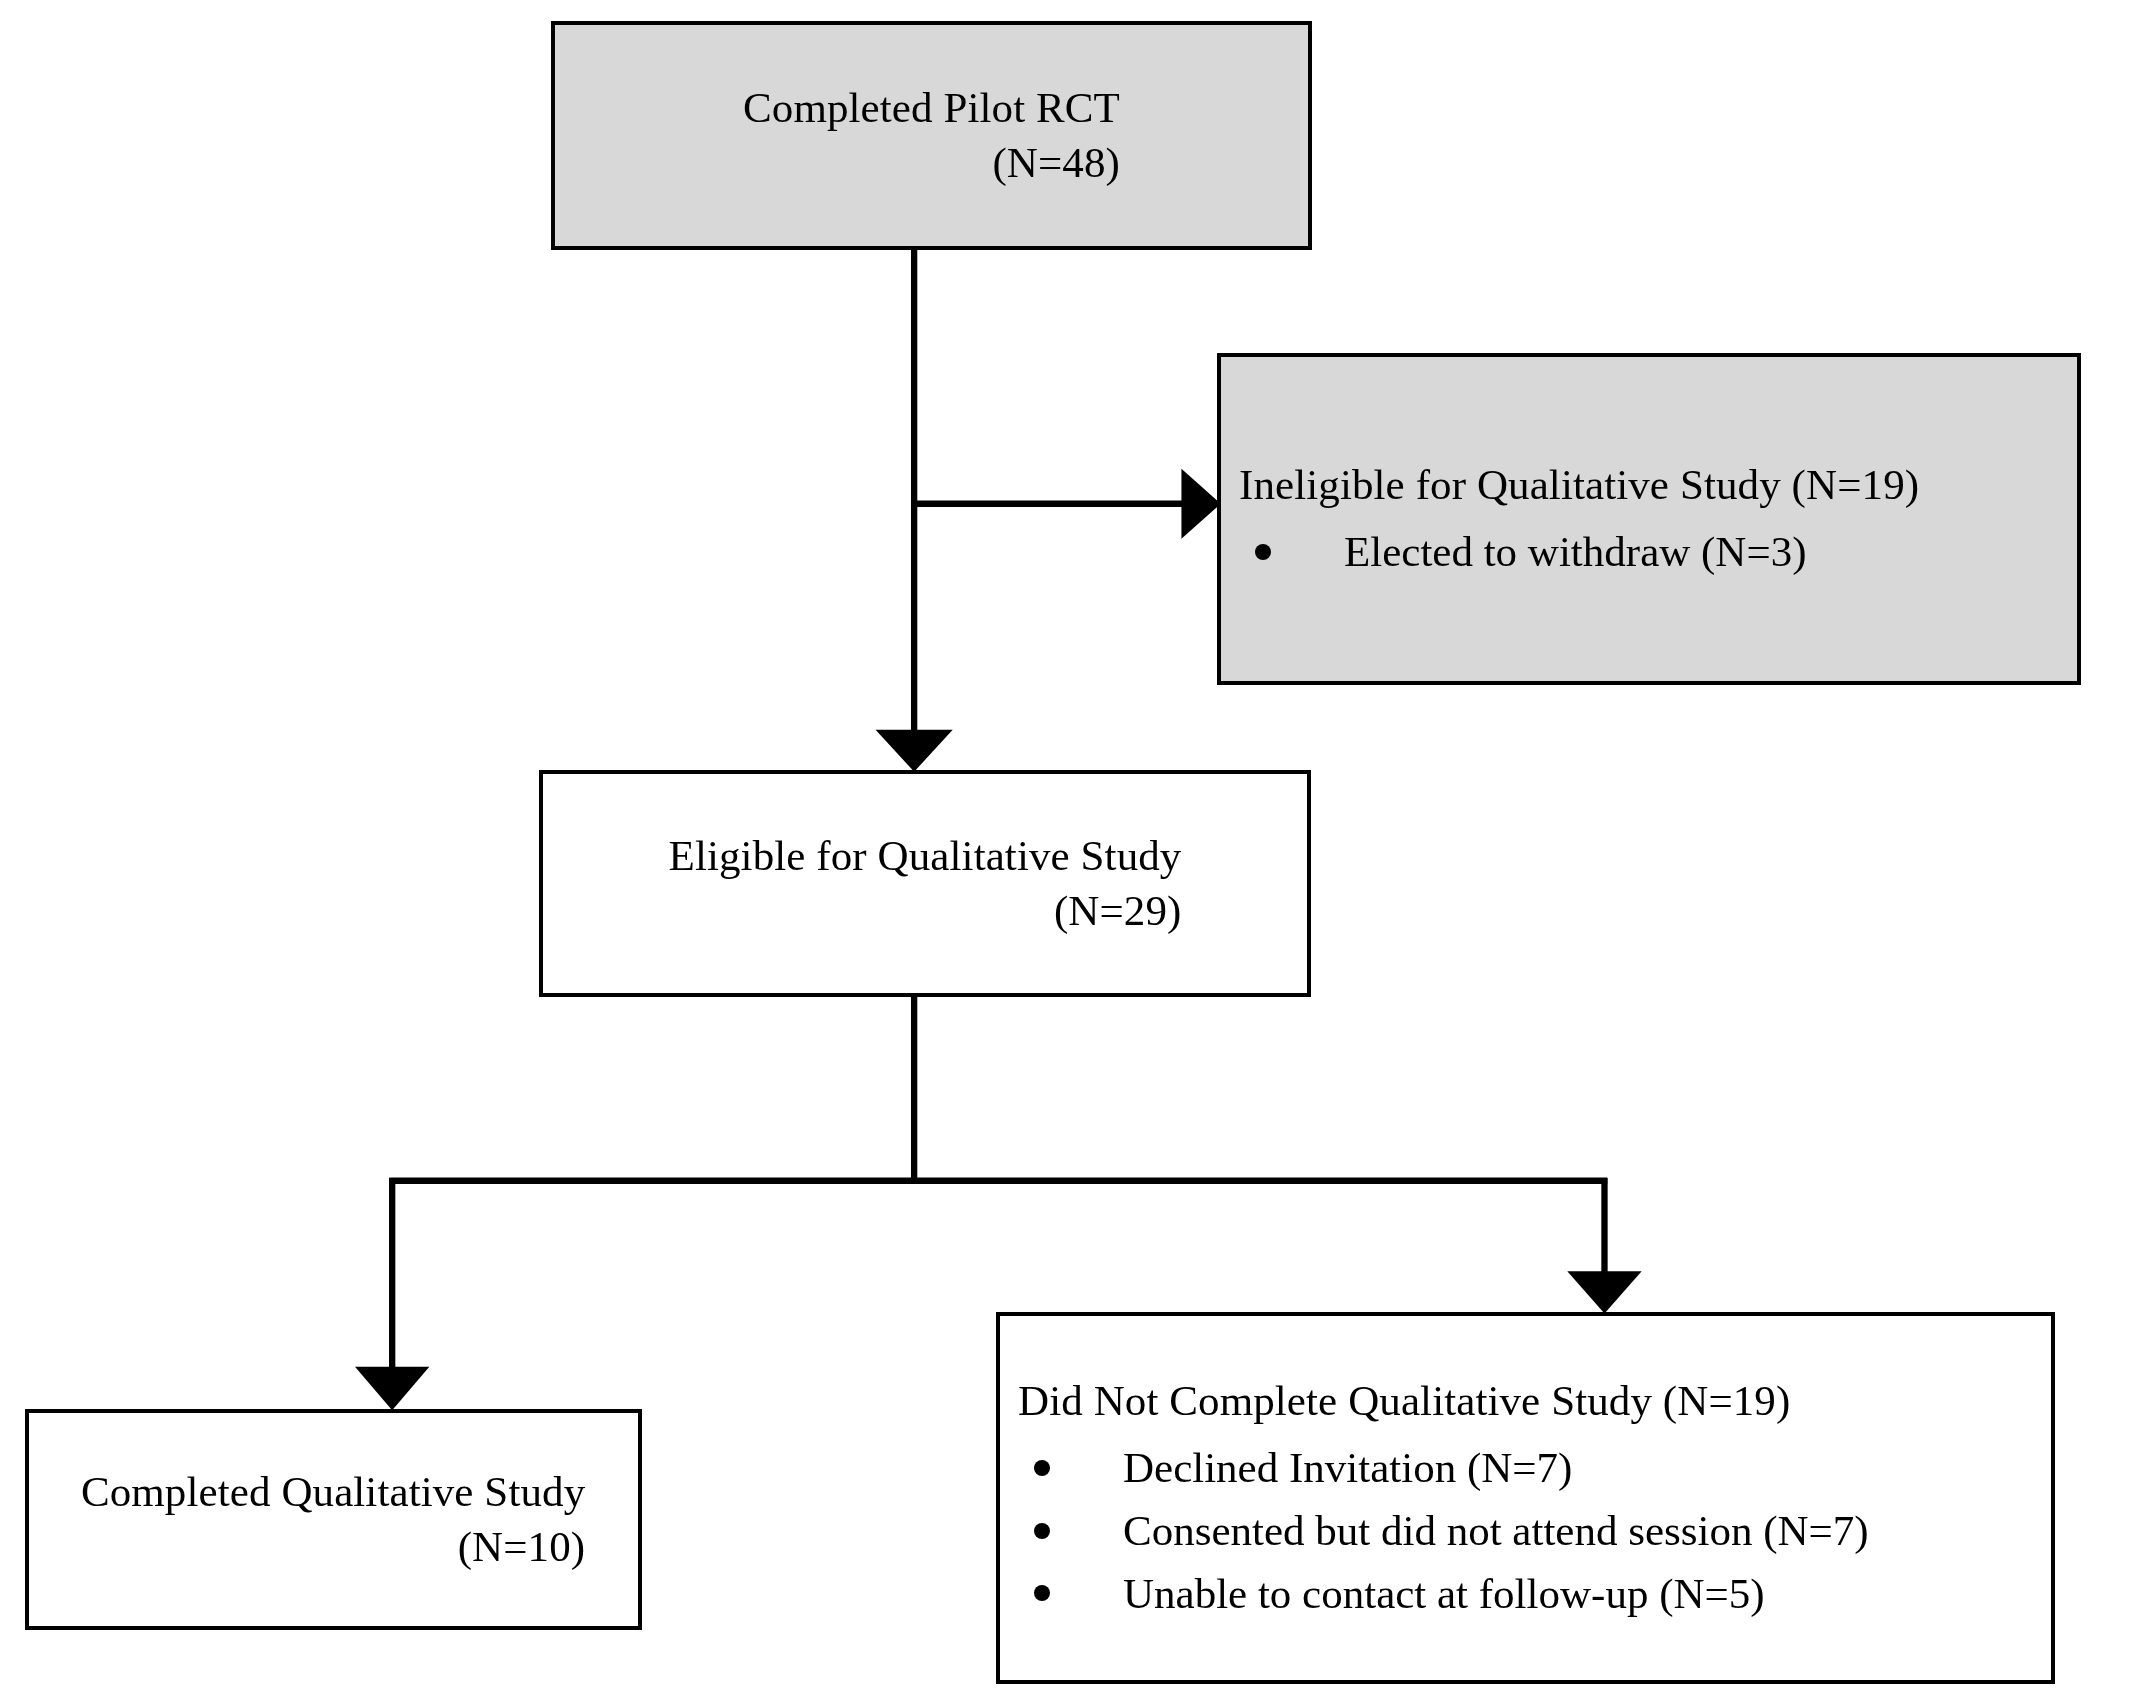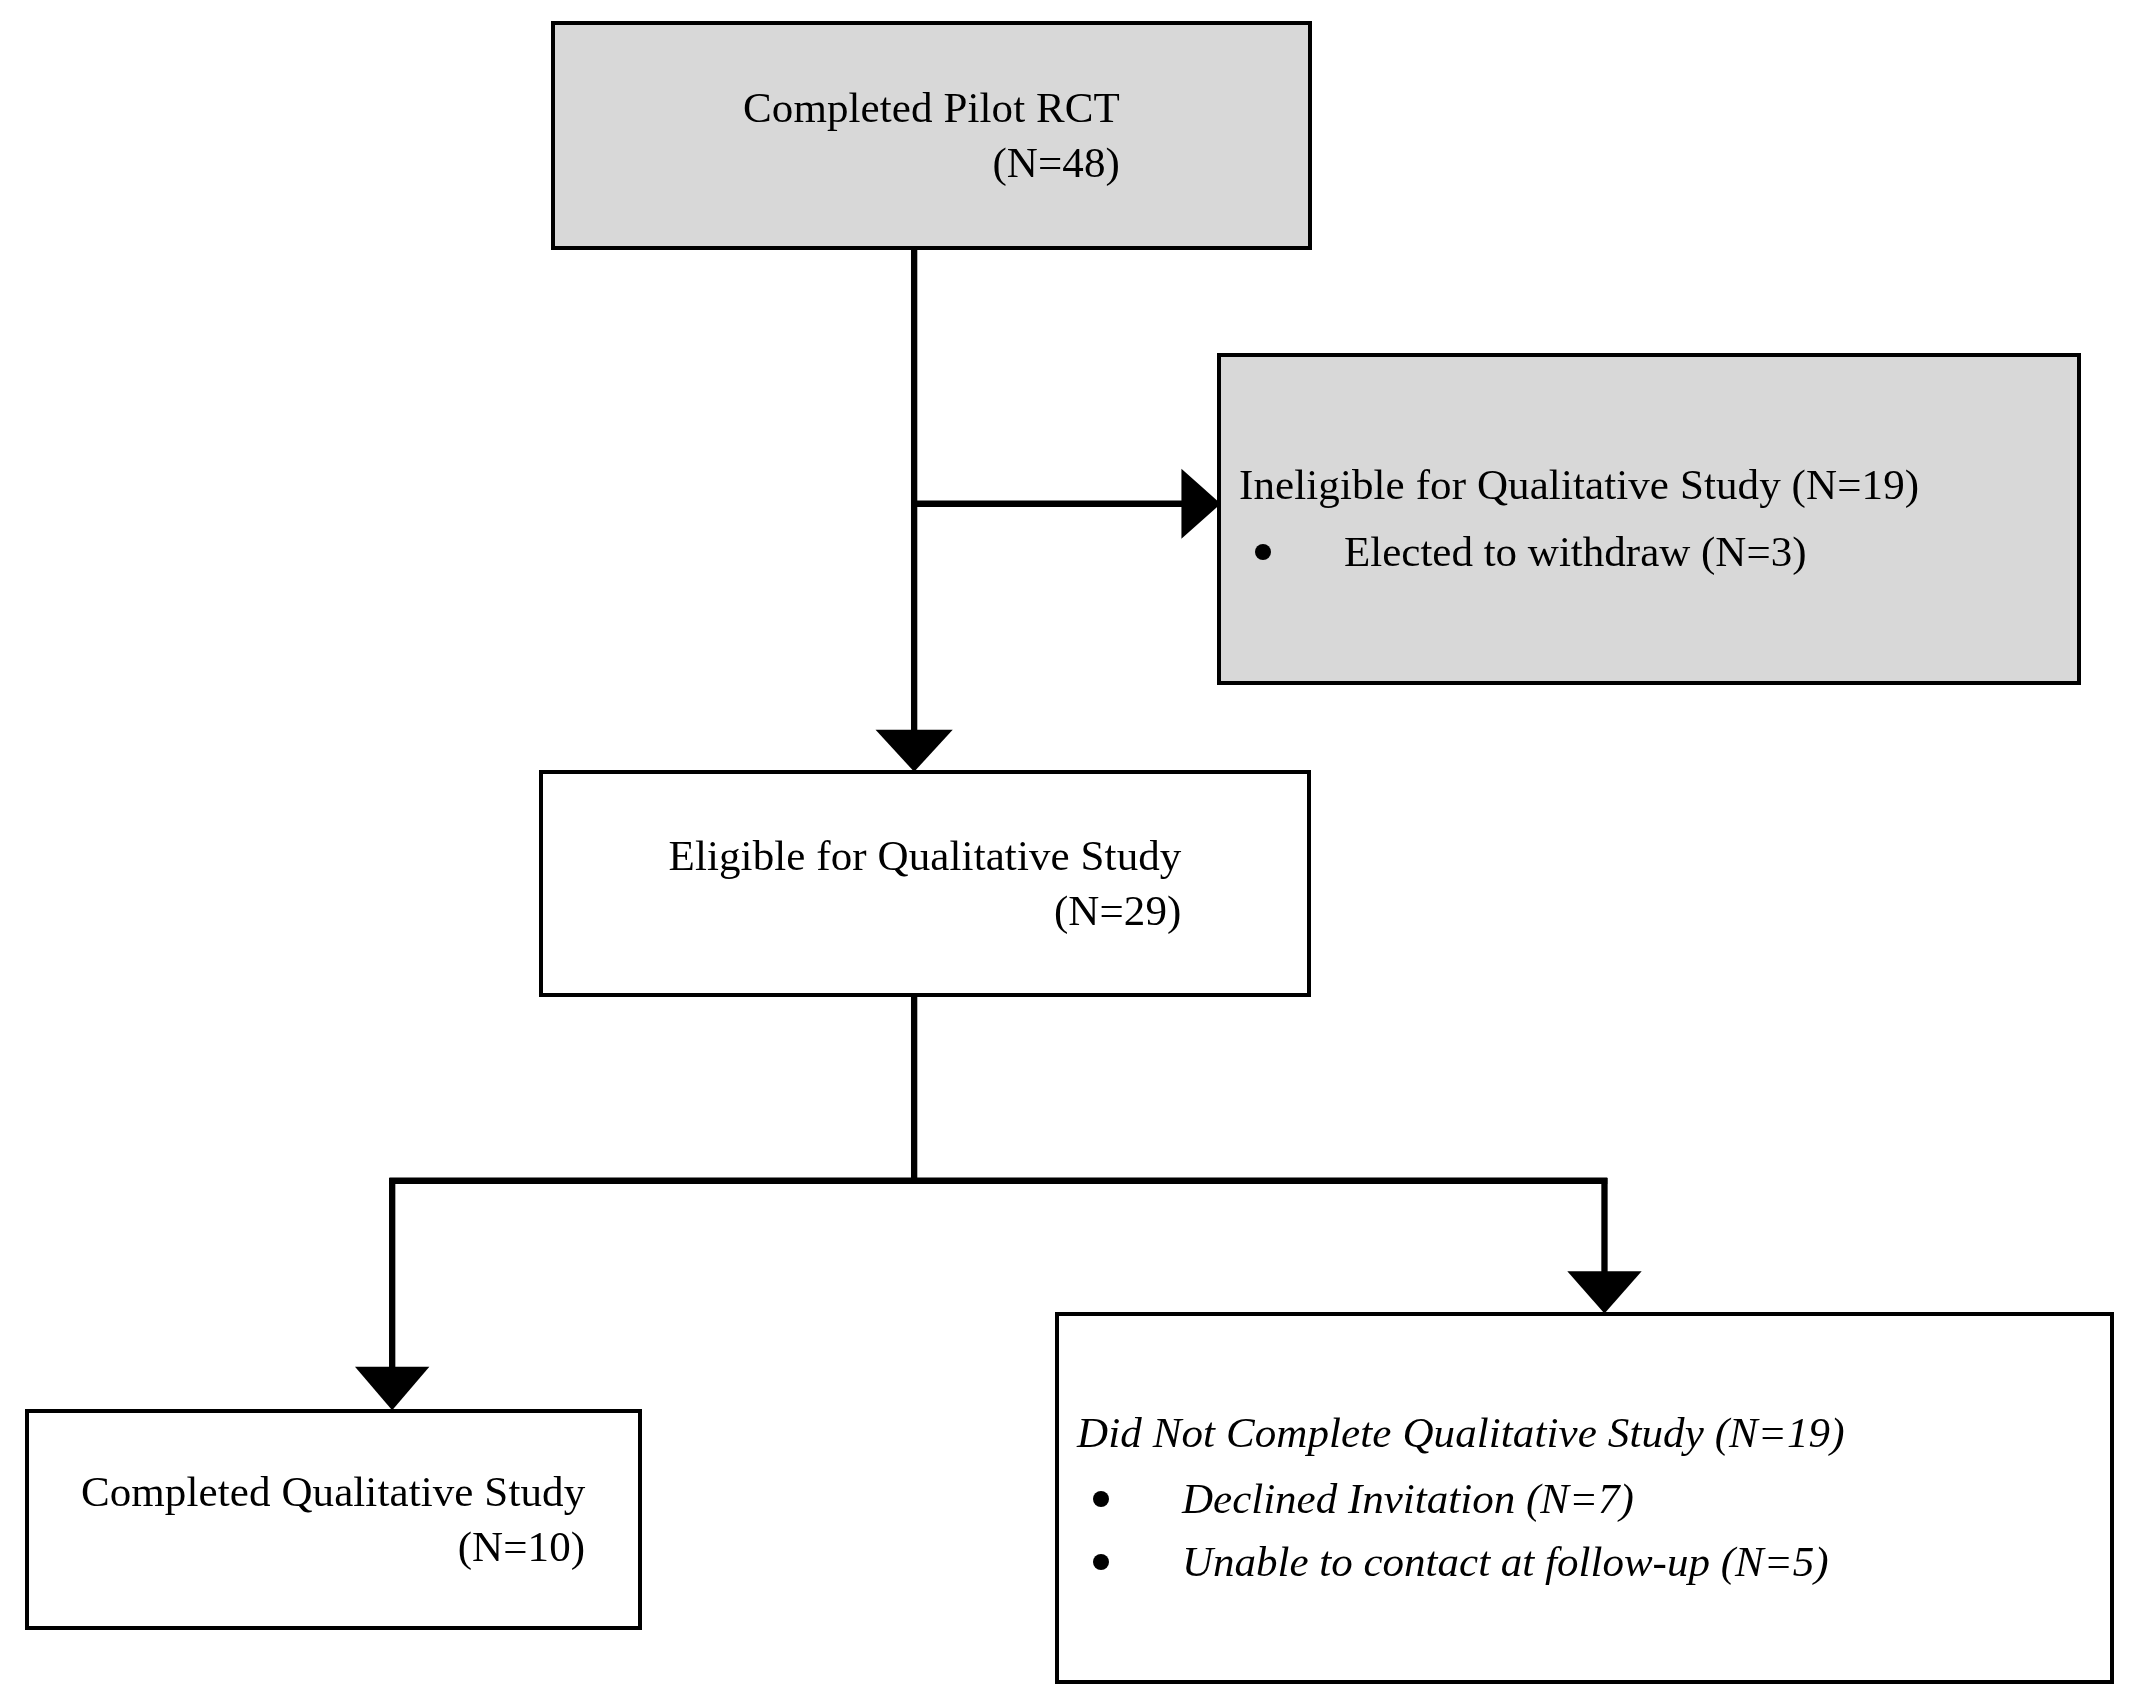--- a/index.html
+++ b/index.html
@@ -84,21 +84,21 @@
   }
   .bullets li .bullet-text {
     display: block;
   }
 
   
   #box-completed-rct   { left: 551px;  top: 21px;   width: 761px; height: 229px; }
   #box-ineligible      { left: 1217px; top: 353px;  width: 864px; height: 332px; }
   #box-eligible        { left: 539px;  top: 770px; width: 772px; height: 227px; }
   #box-completed-qual  { left: 24.6px;   top: 1409px; width: 617px; height: 221px; }
-  #box-not-completed   { left: 1055px; top: 1312px; width: 1059px; height: 372px; font-style: italic; }
+  #box-not-completed   { left: 996px; top: 1312px; width: 1059px; height: 372px; }
 
   #box-ineligible .node-title,
   #box-not-completed .node-title { padding-left: 18px; }
 </style>
 </head>
 <body>
 
 <div id="canvas">
 
   <svg id="connectors" viewBox="0 0 3066 2433">
@@ -157,19 +157,23 @@
 
   <div class="node listed" id="box-not-completed">
     <div class="node-title">Did Not Complete Qualitative Study (N=19)</div>
     <ul class="bullets">
       <li>
         <span class="bullet-dot"></span>
         <span class="bullet-text">Declined Invitation (N=7)</span>
       </li>
       <li>
         <span class="bullet-dot"></span>
+        <span class="bullet-text">Consented but did not attend session (N=7)</span>
+      </li>
+      <li>
+        <span class="bullet-dot"></span>
         <span class="bullet-text">Unable to contact at follow-up (N=5)</span>
       </li>
     </ul>
   </div>
 
 </div>
 
 
 </body></html>

